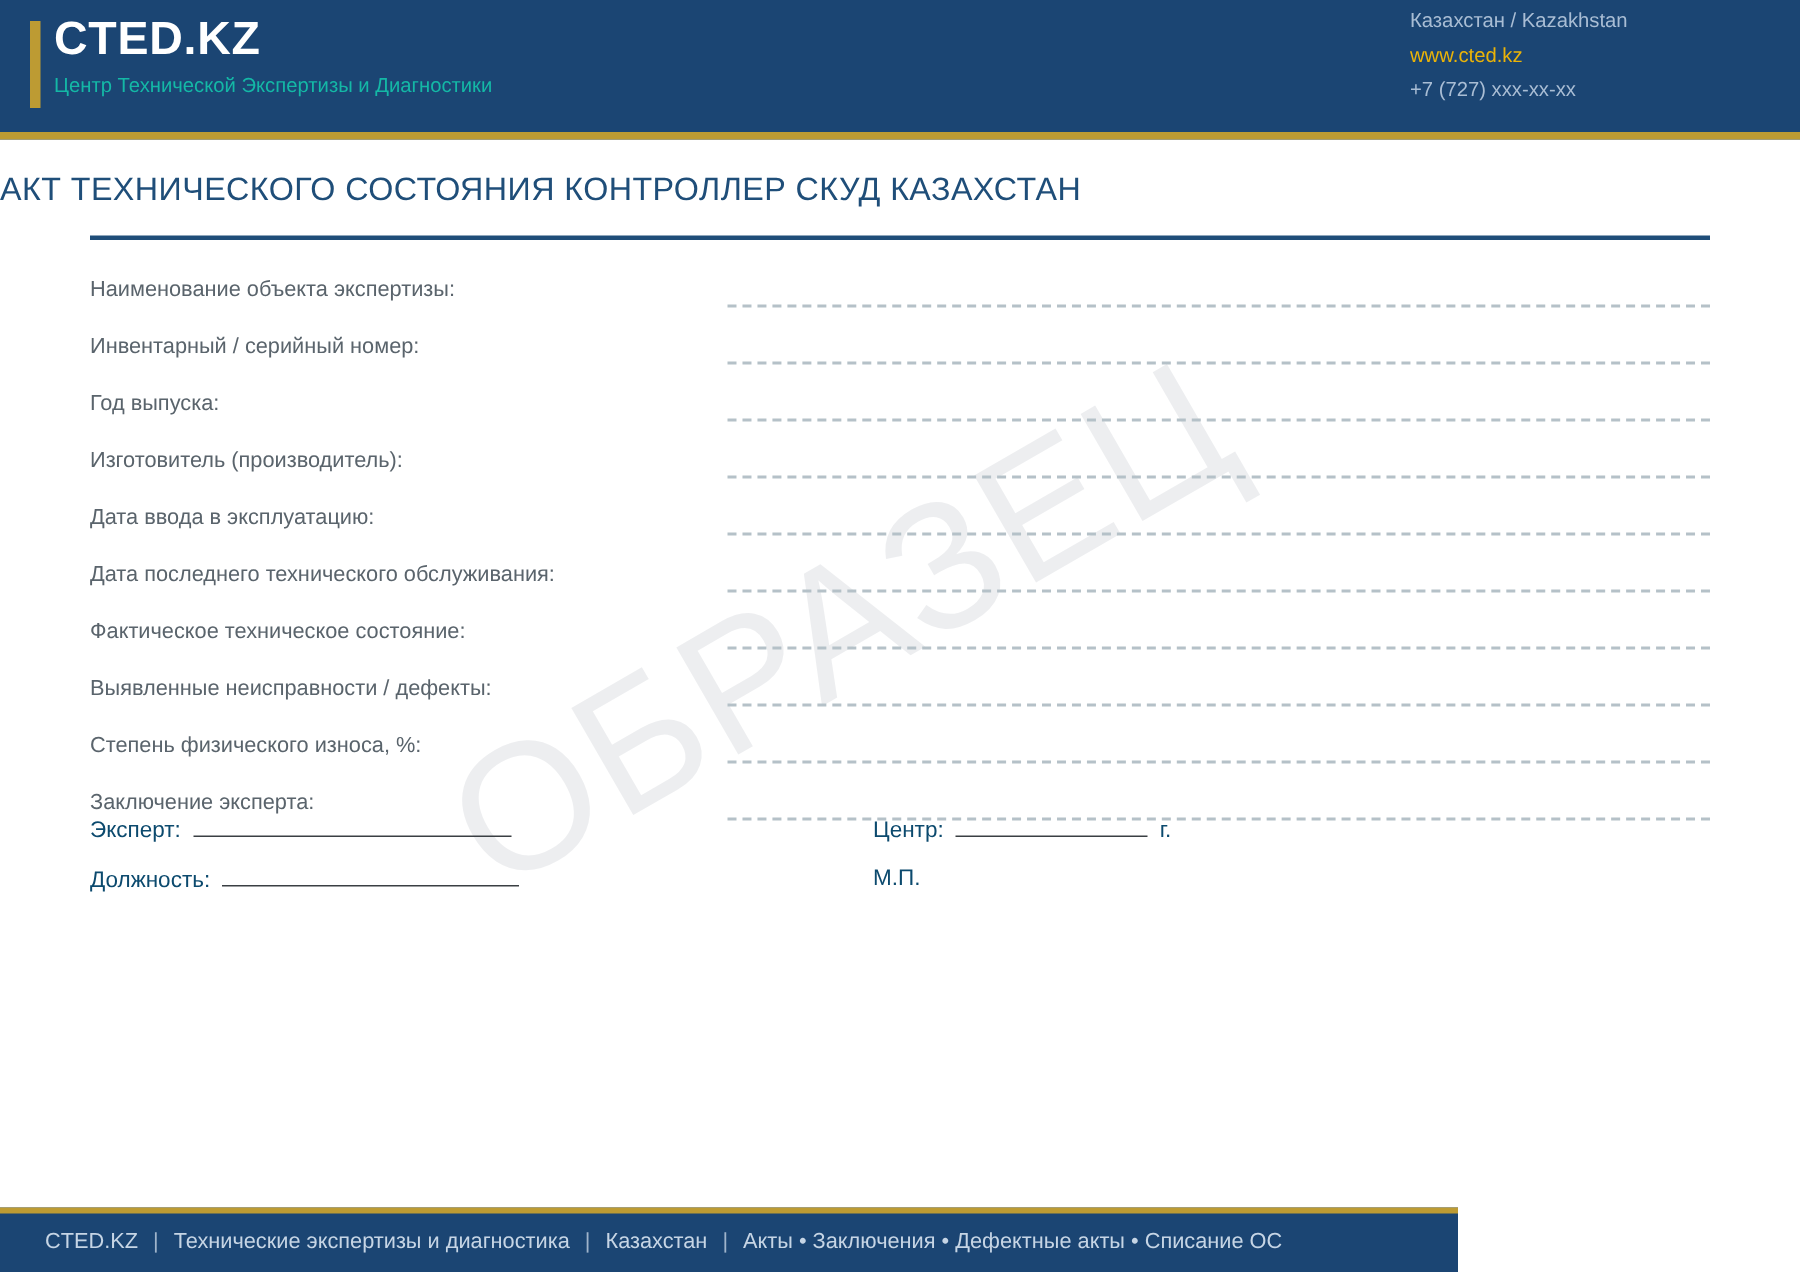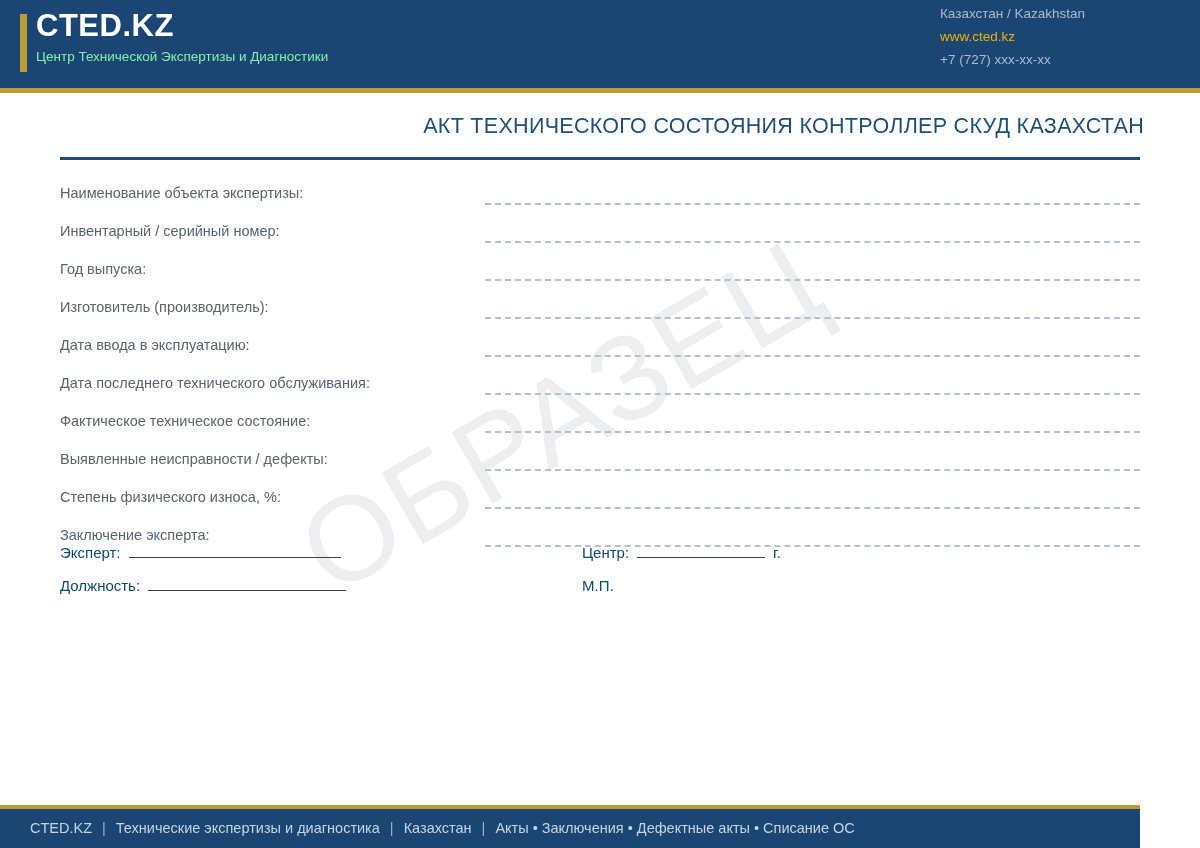--- a/index.html
+++ b/index.html
@@ -20,41 +20,41 @@
   .accent-bar {
     position: absolute; left: 20px; top: 14px; width: 7px; height: 58px;
     background: #bd9b33;
   }
   .logo {
     position: absolute; left: 36px; top: 8px;
     font-size: 31px; font-weight: bold; color: #ffffff; letter-spacing: .5px;
   }
   .logo-subtitle {
     position: absolute; left: 36px; top: 49px;
-    font-size: 13.5px; color: #86efac;
+    font-size: 13.5px; color: #14b8a6;
   }
   .header-right {
     position: absolute; left: 940px; top: 2px;
     font-size: 13.5px; line-height: 23px; color: #a9bdd4;
   }
   .header-right .site { color: #eab308; cursor: pointer; }
 
   
   .watermark {
     position: absolute; left: 561px; top: 416px;
     transform: translate(-50%, -50%) rotate(-30deg);
     font-size: 120px; letter-spacing: 2px; white-space: nowrap;
     color: rgba(125, 135, 150, 0.14);
     pointer-events: none;
   }
 
   
   .doc-title {
     position: absolute; left: 0; top: 114px; width: 1144px;
-    text-align: right;
+    text-align: left;
     font-size: 21.5px; letter-spacing: .3px;
     color: #1f4e79;
   }
   .title-rule {
     position: absolute; left: 60px; top: 157px; width: 1080px; height: 3px;
     background: #1f4e79;
   }
 
   
   .fields {
@@ -80,21 +80,21 @@
   .uline {
     display: inline-block; height: 13px; margin-left: 8px;
     border-bottom: 1.5px solid #3a3f43; vertical-align: baseline;
   }
   .uline.w-expert   { width: 212px; }
   .uline.w-position { width: 198px; }
   .uline.w-date     { width: 128px; margin-right: 8px; }
 
   
   .footer {
-    position: absolute; left: 0; bottom: 0; width: 1140px; height: 39px;
+    position: absolute; left: 0; bottom: 0; width: 972px; height: 39px;
     background: #1b4573;
     border-top: 4px solid #bd9b33;
   }
   .footer-text {
     position: absolute; left: 30px; top: 0; line-height: 39px;
     font-size: 14.5px; color: #c6d5e5; white-space: nowrap;
   }
   .footer-text .sep { margin: 0 10px; color: #9fb4cb; }
 </style>
 </head>

